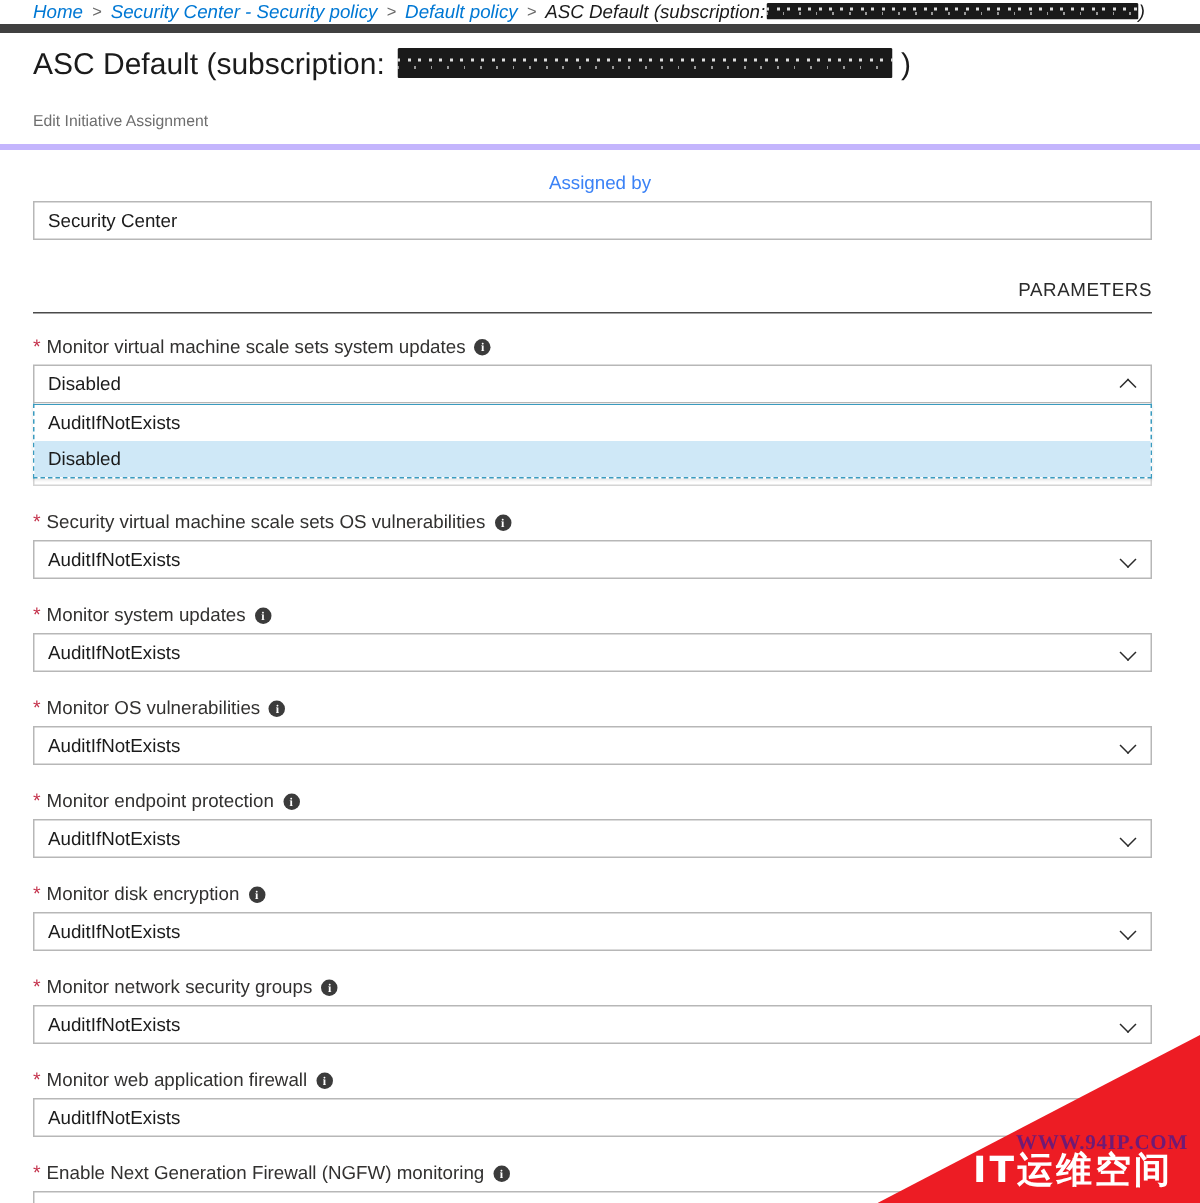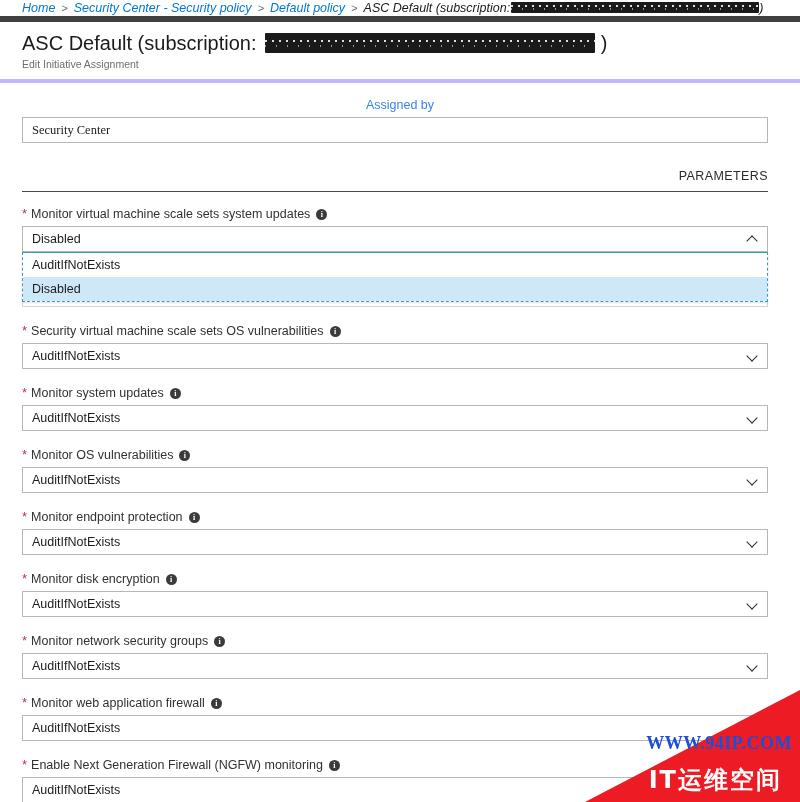--- a/index.html
+++ b/index.html
@@ -70,21 +70,21 @@
   .page-title {
     font-size: 20px;
     font-weight: 400;
     color: #1b1b1b;
     line-height: 26px;
     white-space: nowrap;
   }
   .page-subtitle {
     font-size: 10.5px;
     color: #6e6e6e;
-    margin-top: 2px;
+    margin-top: 19px;
     line-height: 13px;
   }
 
   
   .content {
     padding: 14px 22px 0 22px;
     position: relative;
   }
 
   .field-label {
@@ -96,21 +96,21 @@
   }
   .text-input {
     width: 746px;
     height: 26px;
     border: 1px solid #b7b7b7;
     background: #ffffff;
     font-size: 12.5px;
     color: #1b1b1b;
     padding: 0 9px;
     line-height: 24px;
-    font-family: Liberation Serif, serif;
+    font-family: Liberation Sans, sans-serif;
   }
 
   .section-head {
     margin-top: 26px;
     font-size: 12.5px;
     letter-spacing: .4px;
     color: #2b2b2b;
     padding-bottom: 8px;
     border-bottom: 1.5px solid #4a4a4a;
     width: 746px;
@@ -252,25 +252,25 @@
   }
   .corner-banner .tri {
     position: absolute;
     inset: 0;
     background: #ed1c24;
     clip-path: polygon(100% 0, 100% 100%, 0 100%);
   }
   .banner-url {
     position: absolute;
     right: 8px;
-    bottom: 48px;
-    color: #1d4ed8;
+    bottom: 31px;
+    color: #701a75;
     font-family: "Liberation Serif", serif;
     font-weight: bold;
-    font-size: 18px;
+    font-size: 14px;
     letter-spacing: .5px;
     white-space: nowrap;
   }
   .banner-cn {
     position: absolute;
     right: 18px;
     bottom: 8px;
     color: #ffffff;
     font-family: "DejaVu Sans", sans-serif;
     font-weight: bold;

